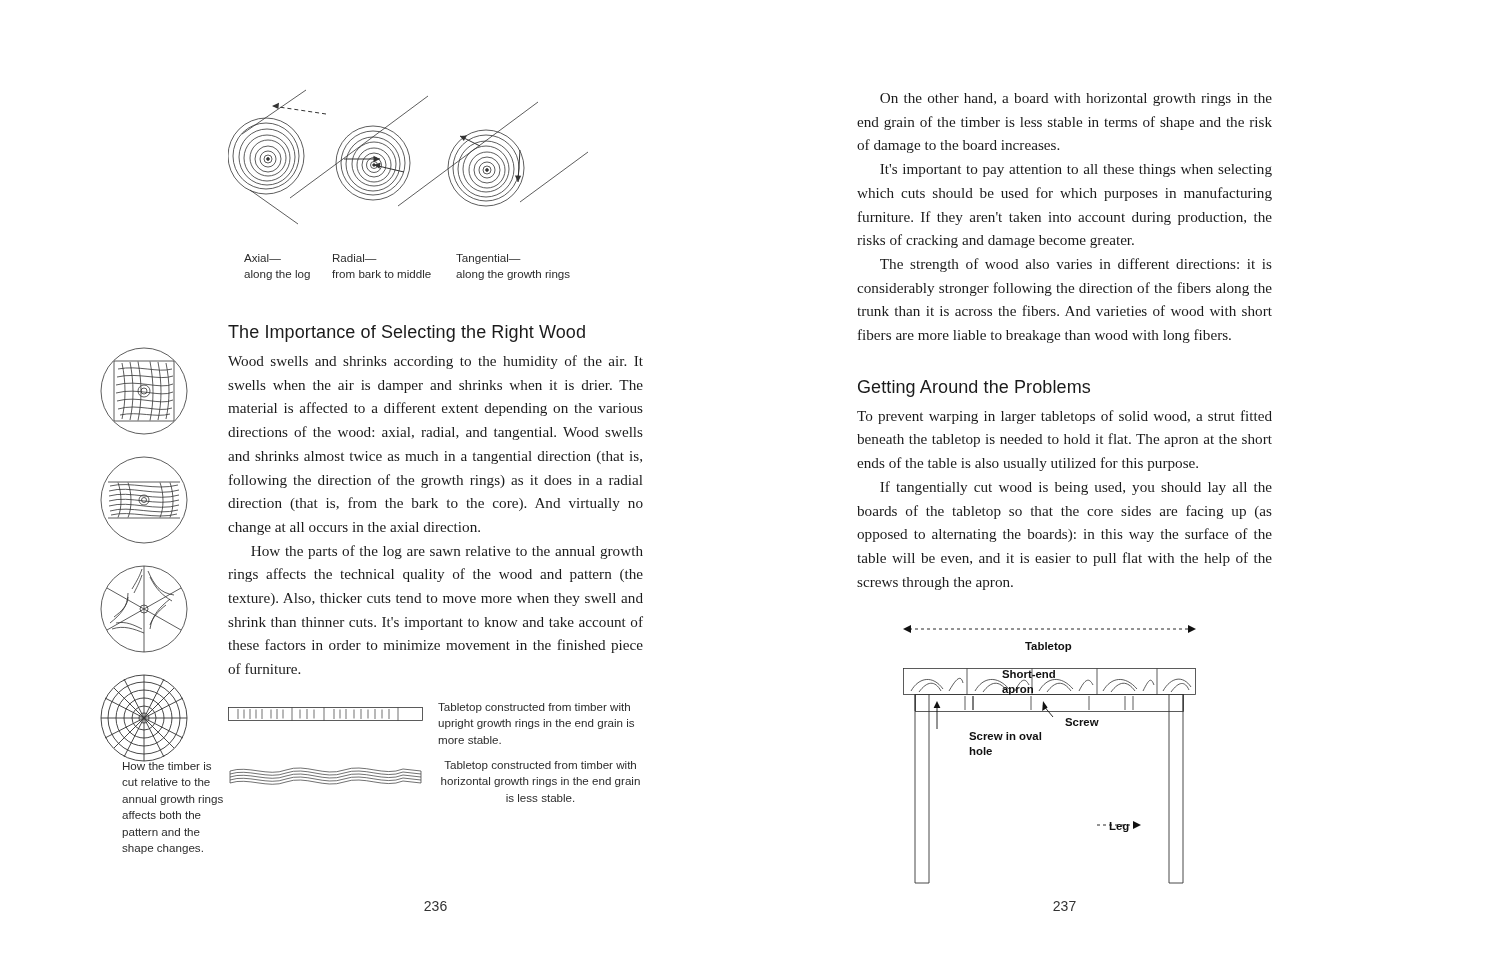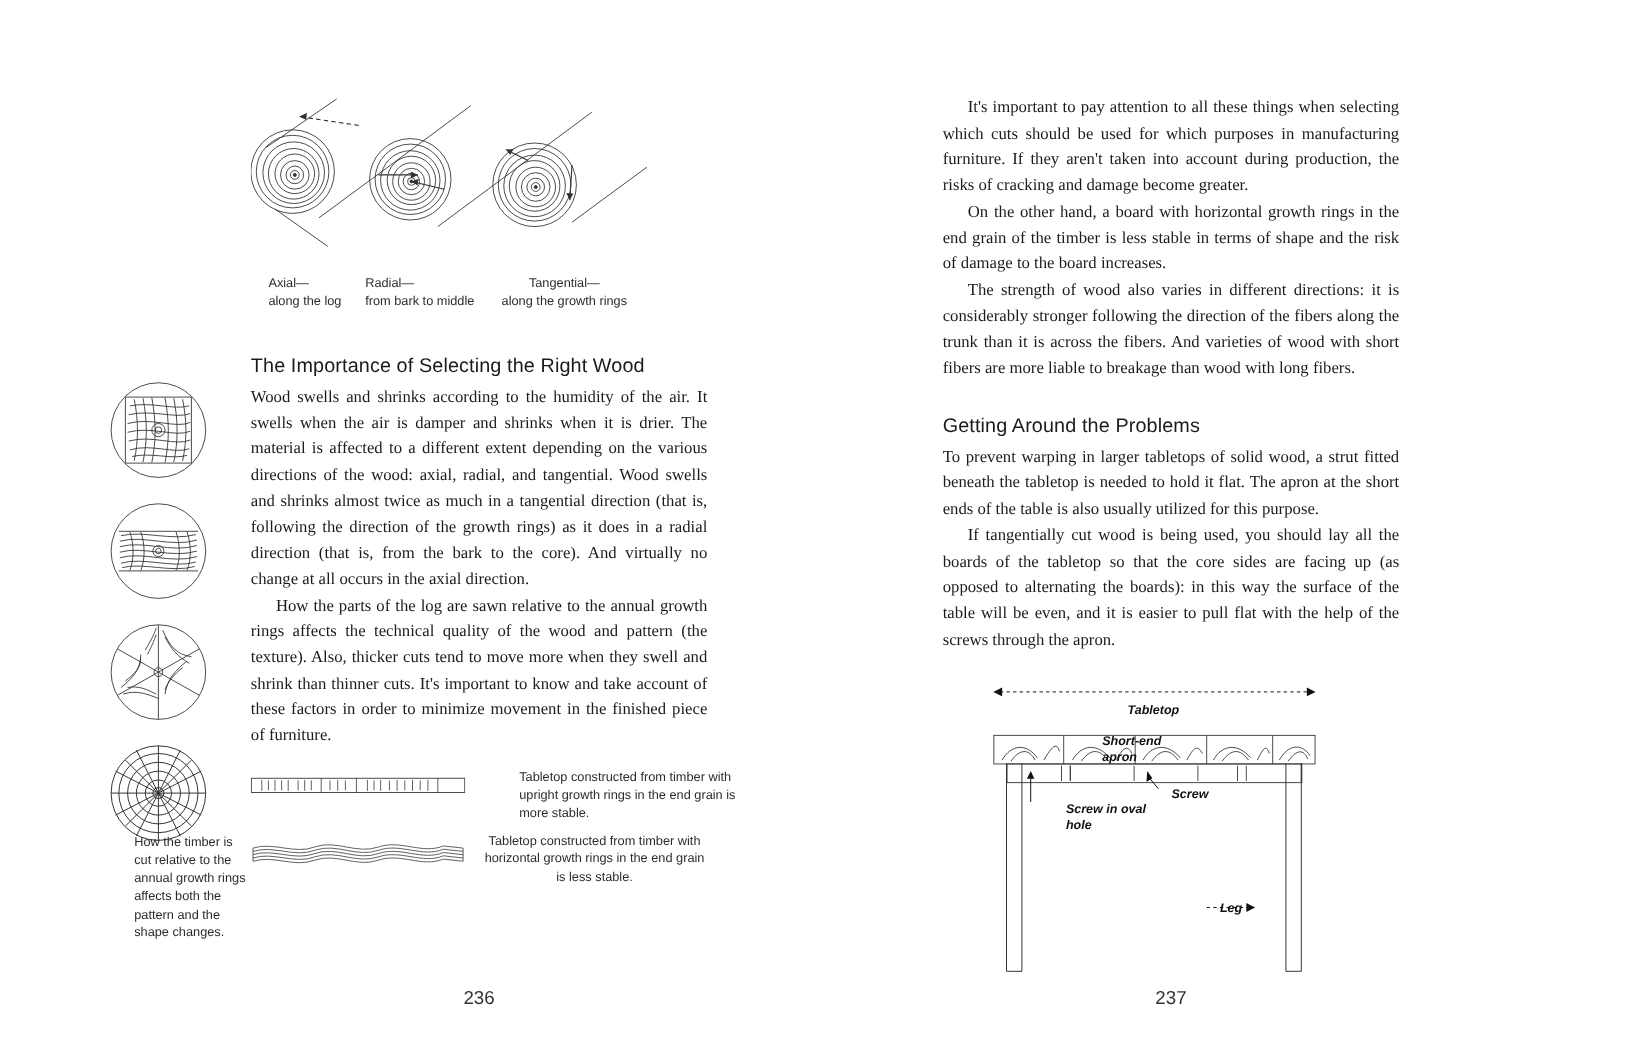--- a/index.html
+++ b/index.html
@@ -40,21 +40,21 @@
 
   .caption {
     font-family: "Liberation Sans", sans-serif;
     font-size: 11.6px;
     line-height: 1.42;
     color: #2b2b2b;
   }
 
   .folio {
     font-family: "Liberation Sans", sans-serif;
-    font-size: 17px;
+    font-size: 14px;
     color: #333;
     text-align: center;
   }
 
   
   #left-col  { position: absolute; left: 228px;  top: 86px;  width: 415px; }
   #right-col { position: absolute; left: 857px;  top: 86px;  width: 415px; }
 
   
   .logs-row {
@@ -116,21 +116,20 @@
     margin-top: 28px;
   }
   .fig-label {
     position: absolute;
     font-family: "Liberation Sans", sans-serif;
     font-size: 11.4px;
     font-weight: 700;
     color: #111;
     white-space: pre-line;
     line-height: 1.3;
-    font-style: italic;
   }
 
   #folio-left  { position: absolute; left: 228px; top: 898px; width: 415px; }
   #folio-right { position: absolute; left: 857px; top: 898px; width: 415px; }
 </style>
 </head>
 <body>
 
 <div class="page">
 
@@ -198,21 +197,21 @@
           <path d="M290,96 l3.2,-6.2 l-6.3,-0.4 z" fill="#333" stroke="none"></path>
         </g>
       </svg>
     </div>
 
     <div class="logs-captions">
       <span class="cap" style="left:16px;top:0;">Axial—
 along the log</span>
       <span class="cap" style="left:104px;top:0;">Radial—
 from bark to middle</span>
-      <span class="cap" style="left:228px;top:0;text-align:center;">Tangential—
+      <span class="cap" style="left:228px;top:0;">Tangential—
 along the growth rings</span>
     </div>
 
     <div style="margin-top:32px;">
       <h2 class="section-head">The Importance of Selecting the Right Wood</h2>
       <div class="body-text">
         <p>Wood swells and shrinks according to the humidity of the air. It swells when the air is damper and shrinks when it is drier. The material is affected to a different extent depending on the various directions of the wood: axial, radial, and tangential. Wood swells and shrinks almost twice as much in a tangential direction (that is, following the direction of the growth rings) as it does in a radial direction (that is, from the bark to the core). And virtually no change at all occurs in the axial direction.</p>
         <p class="indent">How the parts of the log are sawn relative to the annual growth rings affects the technical quality of the wood and pattern (the texture). Also, thicker cuts tend to move more when they swell and shrink than thinner cuts. It's important to know and take account of these factors in order to minimize movement in the finished piece of furniture.</p>
       </div>
     </div>
@@ -221,21 +220,21 @@
       <svg class="tt-svg" style="top:4px;" width="195" height="22" viewBox="0 0 195 22">
         <rect x="0.5" y="4.5" width="194" height="13" fill="none" stroke="#333" stroke-width="0.8"></rect>
         <g stroke="#333" stroke-width="0.7">
           <path d="M10,6 V16 M16,6.5 V15.5 M22,6 V16 M28,6.5 V15.5 M34,6 V16 M43,6.5 V15.5 M49,6 V16 M55,6.5 V15.5"></path>
           <path d="M72,6.5 V15.5 M79,6 V16 M86,6.5 V15.5"></path>
           <path d="M106,6 V16 M112,6.5 V15.5 M118,6 V16 M126,6.5 V15.5 M133,6 V16 M140,6.5 V15.5 M147,6 V16 M154,6.5 V15.5 M161,6 V16"></path>
           <path d="M64,4.5 V17.5 M96,4.5 V17.5 M170,4.5 V17.5"></path>
         </g>
       </svg>
 
-      <div class="tt-cap caption" style="top:0px;margin-left:34px;">Tabletop constructed from timber with upright growth rings in the end grain is more stable.</div>
+      <div class="tt-cap caption" style="top:0px;">Tabletop constructed from timber with upright growth rings in the end grain is more stable.</div>
 
       <svg class="tt-svg" style="top:62px;" width="195" height="32" viewBox="0 0 195 32">
         <g fill="none" stroke="#333" stroke-width="0.7">
           <path d="M2,10 C20,4 40,16 58,9 C78,2 96,16 116,9 C136,2 156,16 175,8 L193,10"></path>
           <path d="M2,13 C20,7 40,19 58,12 C78,5 96,19 116,12 C136,5 156,19 175,11 L193,13"></path>
           <path d="M2,16 C20,10 40,22 58,15 C78,8 96,22 116,15 C136,8 156,22 175,14 L193,16"></path>
           <path d="M2,19 C20,13 40,25 58,18 C78,11 96,25 116,18 C136,11 156,25 175,17 L193,19"></path>
           <path d="M2,22 C20,16 40,28 58,21 C78,14 96,28 116,21 C136,14 156,28 175,20 L193,22"></path>
           <path d="M2,10 L2,22 M193,10 L193,22"></path>
         </g>
@@ -289,22 +288,22 @@
         <circle cx="46" cy="46" r="5"></circle>
         <path d="M46,3 V89 M3,46 H89 M16,16 L76,76 M76,16 L16,76 M26,7 L66,85 M66,7 L26,85 M7,26 L85,66 M7,66 L85,26"></path>
       </g>
     </svg>
   </div>
 
   <div id="margin-caption" class="caption">How the timber is cut relative to the annual growth rings affects both the pattern and the shape changes.</div>
 
   <div id="right-col">
     <div class="body-text">
+      <p class="indent">On the other hand, a board with horizontal growth rings in the end grain of the timber is less stable in terms of shape and the risk of damage to the board increases.</p>
       <p class="indent">It's important to pay attention to all these things when selecting which cuts should be used for which purposes in manufacturing furniture. If they aren't taken into account during production, the risks of cracking and damage become greater.</p>
-      <p class="indent">On the other hand, a board with horizontal growth rings in the end grain of the timber is less stable in terms of shape and the risk of damage to the board increases.</p>
       <p class="indent">The strength of wood also varies in different directions: it is considerably stronger following the direction of the fibers along the trunk than it is across the fibers. And varieties of wood with short fibers are more liable to breakage than wood with long fibers.</p>
     </div>
 
     <div style="margin-top:30px;">
       <h2 class="section-head">Getting Around the Problems</h2>
       <div class="body-text">
         <p>To prevent warping in larger tabletops of solid wood, a strut fitted beneath the tabletop is needed to hold it flat. The apron at the short ends of the table is also usually utilized for this purpose.</p>
         <p class="indent">If tangentially cut wood is being used, you should lay all the boards of the tabletop so that the core sides are facing up (as opposed to alternating the boards): in this way the surface of the table will be even, and it is easier to pull flat with the help of the screws through the apron.</p>
       </div>
     </div>

